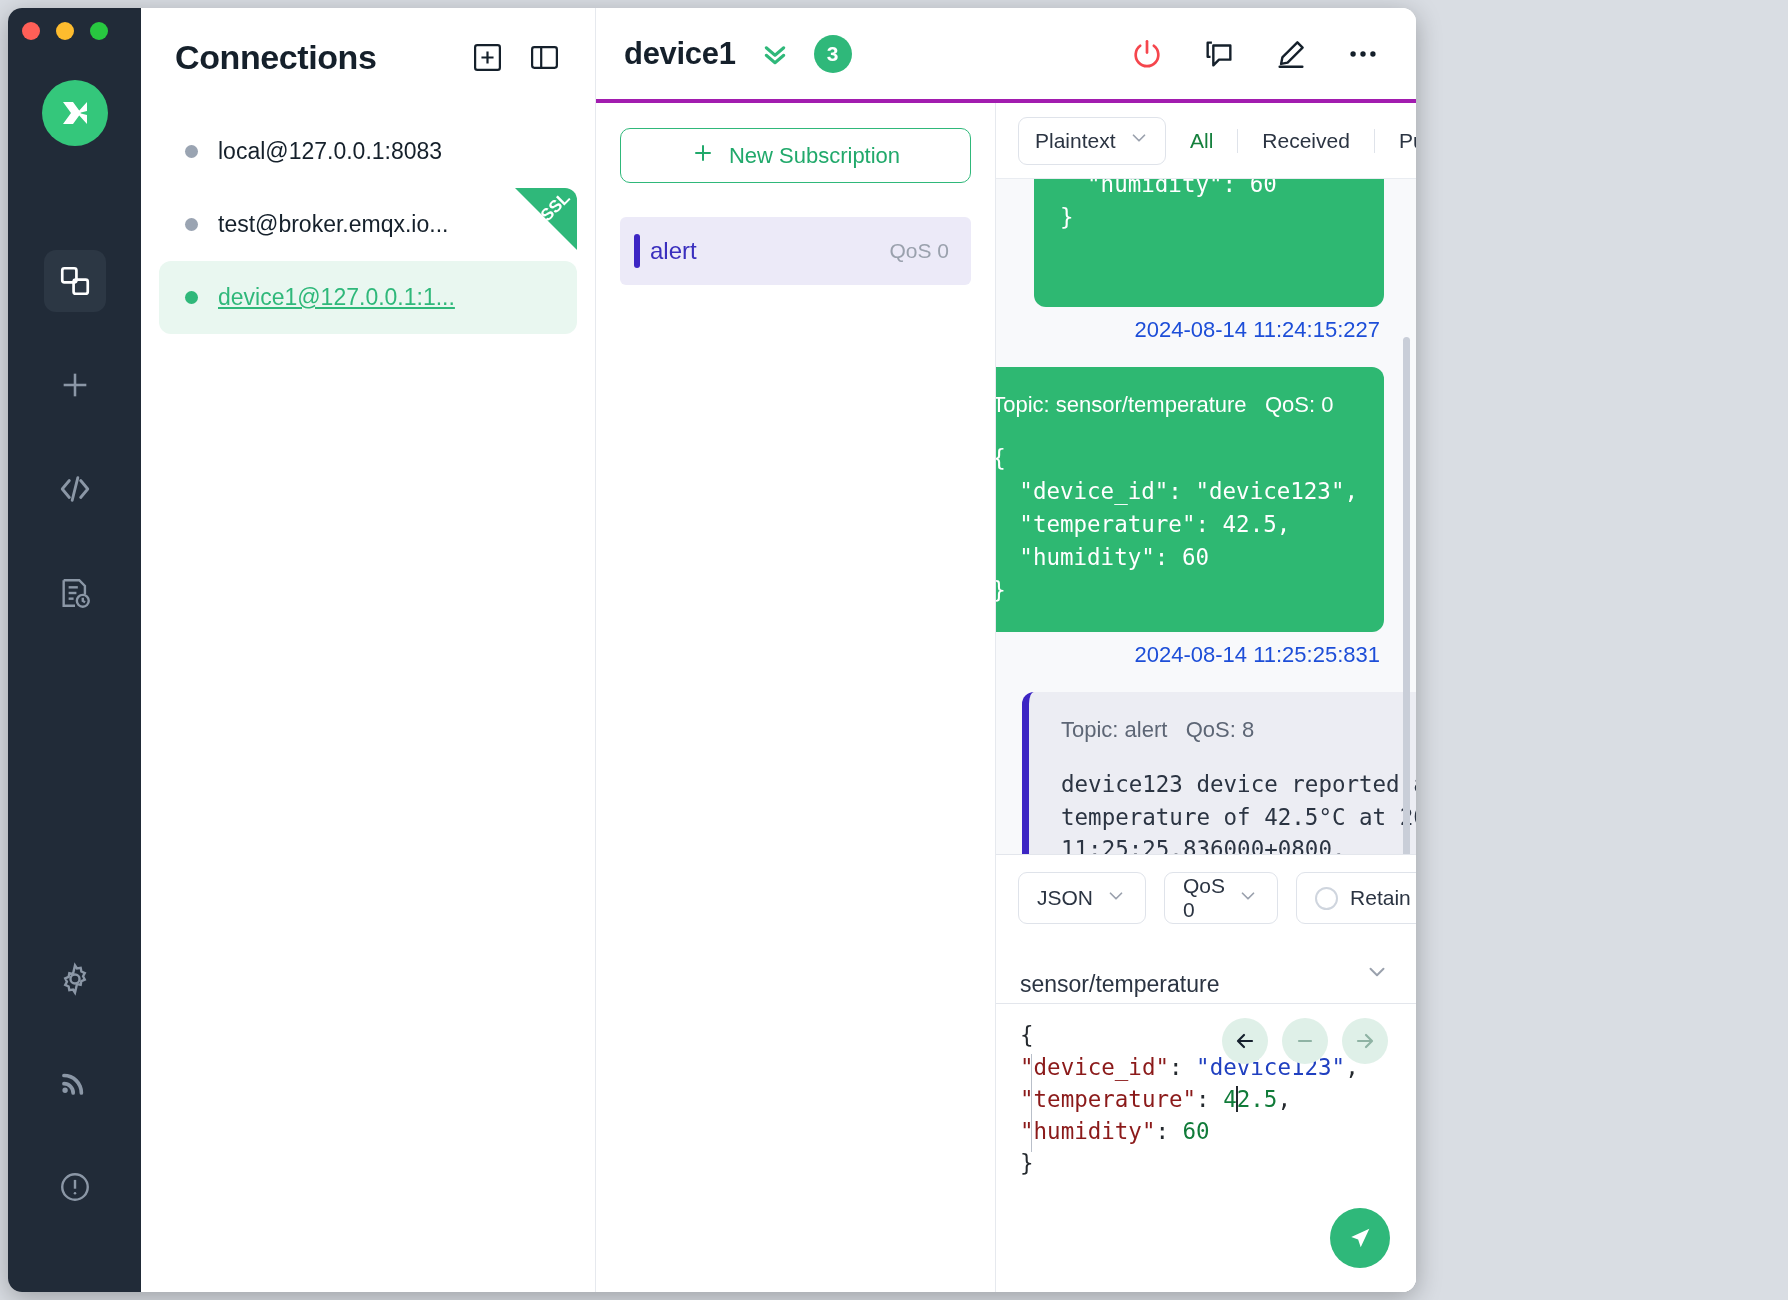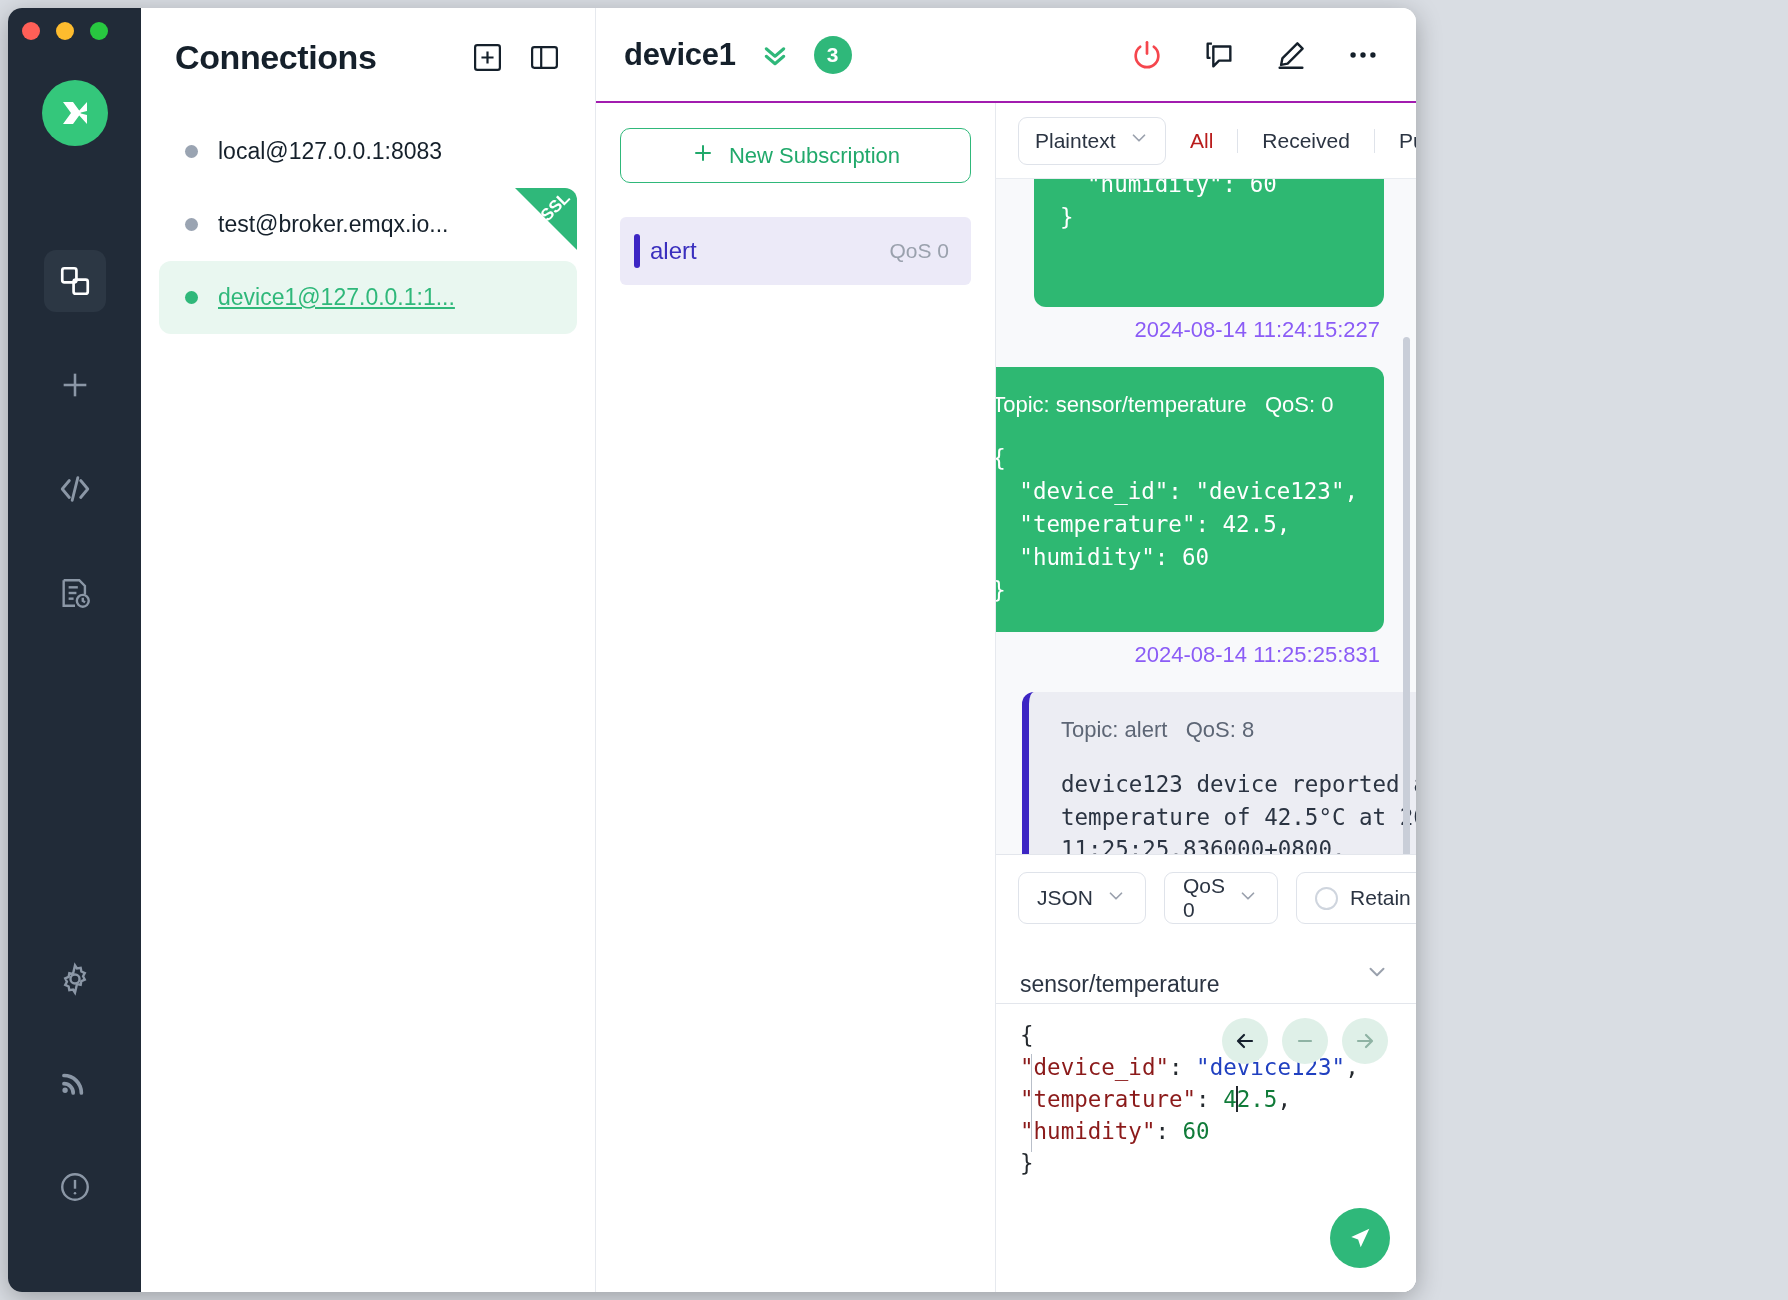--- a/index.html
+++ b/index.html
@@ -115,21 +115,21 @@
     font-size: 17px; font-weight: 600; color: #fff;
     transform: rotate(-45deg);
     transform-origin: center;
   }
 
   
   #main { flex: 1 1 auto; display: flex; flex-direction: column; min-width: 0; background: #fff; }
 
   #main-header {
     height: 95px;
-    border-bottom: 2px solid #a21caf;
+    border-bottom: 4px solid #a21caf;
     display: flex; align-items: center; justify-content: space-between;
     padding: 0 36px 0 28px;
     flex: 0 0 95px;
   }
   #main-header-left { display: flex; align-items: center; gap: 24px; }
   #conn-title { font-size: 31px; font-weight: 700; color: #15202b; letter-spacing: -0.3px; }
   #msg-count-badge {
     min-width: 38px; height: 38px; padding: 0 11px;
     border-radius: 19px; background: #2fb87a; color: #fff;
     display: flex; align-items: center; justify-content: center;
@@ -182,21 +182,21 @@
     padding: 0 28px 0 22px;
   }
   #format-select {
     height: 48px; min-width: 148px; padding: 0 16px;
     border: 1px solid #dfe3ea; border-radius: 9px; background: #fff;
     display: flex; align-items: center; justify-content: space-between; gap: 12px;
     font-size: 21px; color: #2b3442; cursor: pointer;
   }
   #msg-filters { display: flex; align-items: center; gap: 0; }
   .filter-tab { font-size: 21px; color: #2b3442; padding: 0 24px; cursor: pointer; }
-  .filter-tab.active { color: #b91c1c; }
+  .filter-tab.active { color: #15803d; }
   .filter-sep { width: 1px; height: 24px; background: #dfe3ea; }
 
   #msg-scroll {
     flex: 1 1 auto; min-height: 0;
     overflow: hidden;
     background: #f8f9fb;
     padding: 0 32px 0 26px;
     position: relative;
   }
   #msg-scroll-inner { padding-top: 0; }
@@ -218,21 +218,21 @@
     padding-left: 32px;
   }
   .bubble-meta { font-size: 22px; margin-bottom: 22px; white-space: pre; font-family: "Liberation Sans", sans-serif; }
   .bubble.out .bubble-meta { color: #ffffff; }
   .bubble.in .bubble-meta { color: #5d6675; }
   .bubble-body {
     font-family: "DejaVu Sans Mono", monospace;
     font-size: 22.5px; line-height: 1.46;
     white-space: pre;
   }
-  .msg-time { font-size: 22px; color: #8b5cf6; padding: 10px 4px 18px 4px; }
+  .msg-time { font-size: 22px; color: #1d4ed8; padding: 10px 4px 18px 4px; }
   #first-clip { height: 128px; overflow: hidden; display: flex; justify-content: flex-end; }
   #first-clip .bubble {
     border-top-left-radius: 0; border-top-right-radius: 0;
     padding-top: 0; margin-top: -44px;
   }
 
   
   #msg-scrollbar {
     position: absolute; right: 6px; top: 158px;
     width: 7px; height: 560px; border-radius: 4px;

